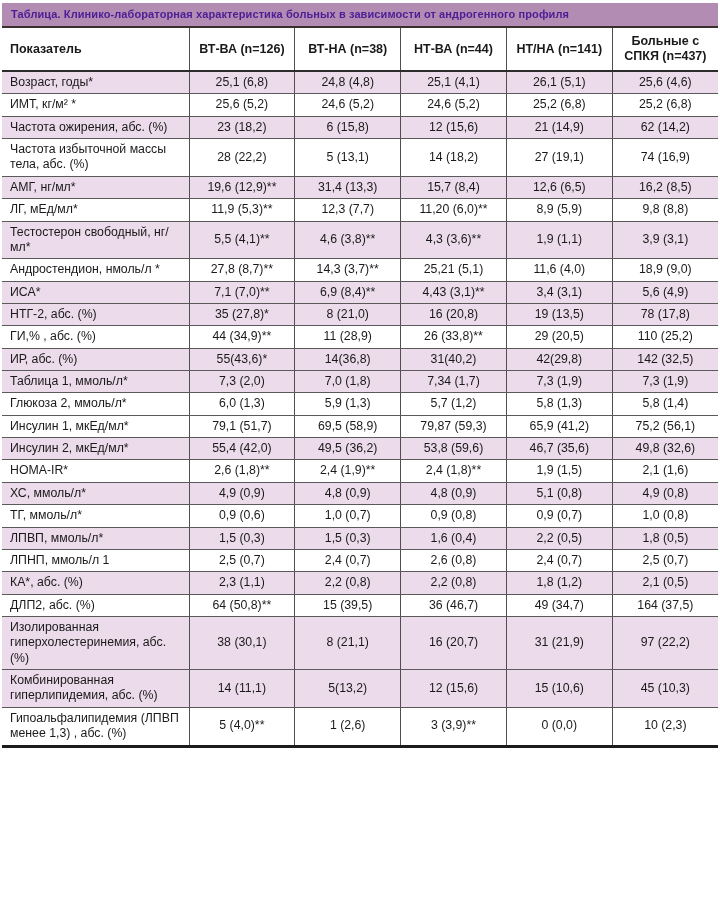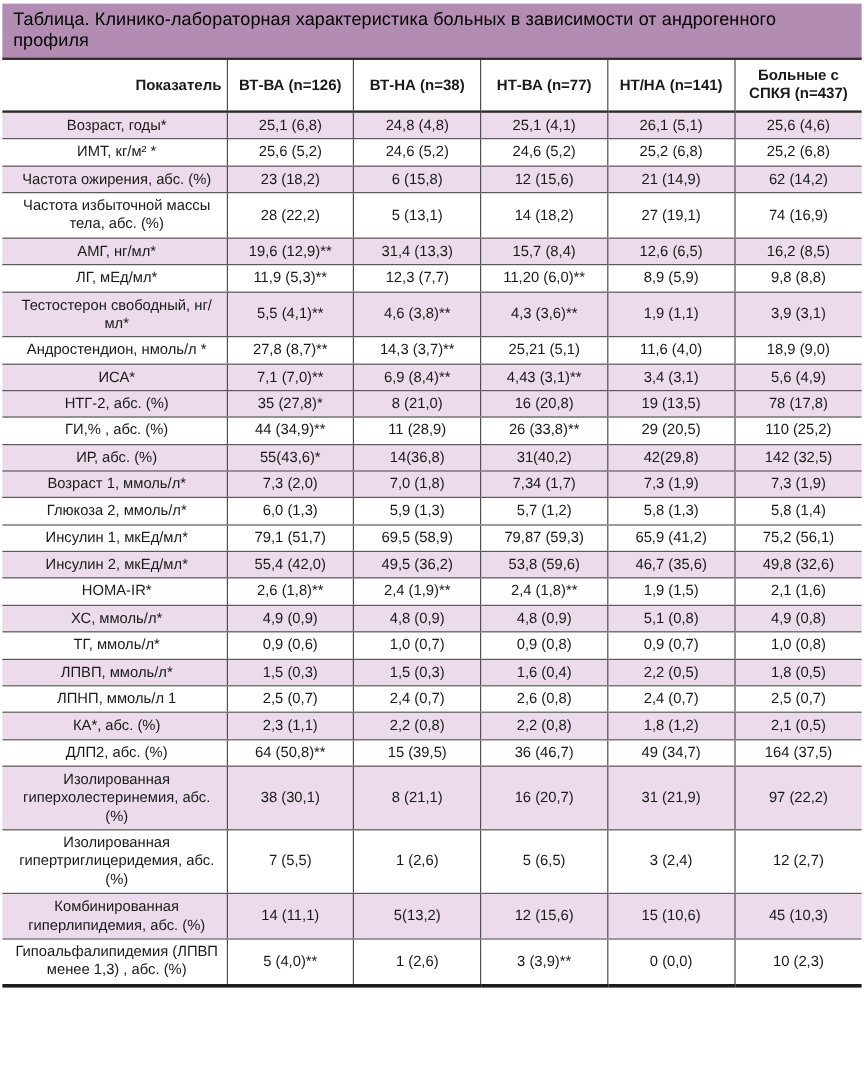--- a/index.html
+++ b/index.html
@@ -10,23 +10,23 @@
     font-family: "Liberation Sans", sans-serif;
     color: #1a1a1a;
   }
   .page {
     width: 720px;
     min-height: 908px;
     padding: 3px 2px 0 2px;
   }
   .title-bar {
     background: #b28cb2;
-    color: #000000;
-    font-weight: normal;
-    font-size: 15px;
+    color: #4c1d95;
+    font-weight: bold;
+    font-size: 11px;
     padding: 5px 9px 6px 9px;
     border-bottom: 2px solid #38302e;
     letter-spacing: 0.1px;
   }
   table.data-table {
     width: 100%;
     border-collapse: collapse;
     table-layout: fixed;
     font-size: 12.3px;
   }
@@ -36,34 +36,34 @@
     font-size: 12.5px;
     text-align: center;
     vertical-align: middle;
     padding: 6px 4px;
     background: #ffffff;
     border-bottom: 2.5px solid #2c2c2c;
     border-left: 1px solid #4f4f4f;
     line-height: 1.2;
   }
   thead th:first-child {
-    text-align: right;
+    text-align: left;
     padding-left: 8px;
     border-left: none;
   }
   tbody td {
     text-align: center;
     vertical-align: middle;
     padding: 3px 4px;
     border-bottom: 1px solid #5a5a5a;
     border-left: 1px solid #4f4f4f;
     line-height: 1.25;
   }
   tbody td.label {
-    text-align: center;
+    text-align: left;
     padding-left: 8px;
     border-left: none;
   }
   tbody tr.shaded td { background: #ecdbea; }
   tbody tr:last-child td { border-bottom: 3px solid #1c1c1c; }
 </style>
 </head>
 <body>
 
 <div class="page">
@@ -77,21 +77,21 @@
         <col>
         <col>
         <col>
         <col>
     </colgroup>
     <thead>
       <tr>
         <th>Показатель</th>
         <th>ВТ-ВА (n=126)</th>
         <th>ВТ-НА (n=38)</th>
-        <th>НТ-ВА (n=77)</th>
+        <th>НТ-ВА (n=44)</th>
         <th>НТ/НА (n=141)</th>
         <th>Больные с СПКЯ (n=437)</th>
       </tr>
     </thead>
     <tbody>
         <tr class="shaded">
           <td class="label">Возраст, годы*</td>
           <td>25,1 (6,8)</td>
           <td>24,8 (4,8)</td>
           <td>25,1 (4,1)</td>
@@ -180,21 +180,21 @@
         </tr>
         <tr class="shaded">
           <td class="label">ИР, абс. (%)</td>
           <td>55(43,6)*</td>
           <td>14(36,8)</td>
           <td>31(40,2)</td>
           <td>42(29,8)</td>
           <td>142 (32,5)</td>
         </tr>
         <tr class="shaded">
-          <td class="label">Возраст 1, ммоль/л*</td>
+          <td class="label">Таблица 1, ммоль/л*</td>
           <td>7,3 (2,0)</td>
           <td>7,0 (1,8)</td>
           <td>7,34 (1,7)</td>
           <td>7,3 (1,9)</td>
           <td>7,3 (1,9)</td>
         </tr>
         <tr>
           <td class="label">Глюкоза 2, ммоль/л*</td>
           <td>6,0 (1,3)</td>
           <td>5,9 (1,3)</td>
@@ -275,28 +275,20 @@
           <td>164 (37,5)</td>
         </tr>
         <tr class="shaded">
           <td class="label">Изолированная гиперхолестеринемия, абс. (%)</td>
           <td>38 (30,1)</td>
           <td>8 (21,1)</td>
           <td>16 (20,7)</td>
           <td>31 (21,9)</td>
           <td>97 (22,2)</td>
         </tr>
-        <tr>
-          <td class="label">Изолированная гипертриглицеридемия, абс. (%)</td>
-          <td>7 (5,5)</td>
-          <td>1 (2,6)</td>
-          <td>5 (6,5)</td>
-          <td>3 (2,4)</td>
-          <td>12 (2,7)</td>
-        </tr>
         <tr class="shaded">
           <td class="label">Комбинированная гиперлипидемия, абс. (%)</td>
           <td>14 (11,1)</td>
           <td>5(13,2)</td>
           <td>12 (15,6)</td>
           <td>15 (10,6)</td>
           <td>45 (10,3)</td>
         </tr>
         <tr>
           <td class="label">Гипоальфалипидемия (ЛПВП менее 1,3) , абс. (%)</td>

